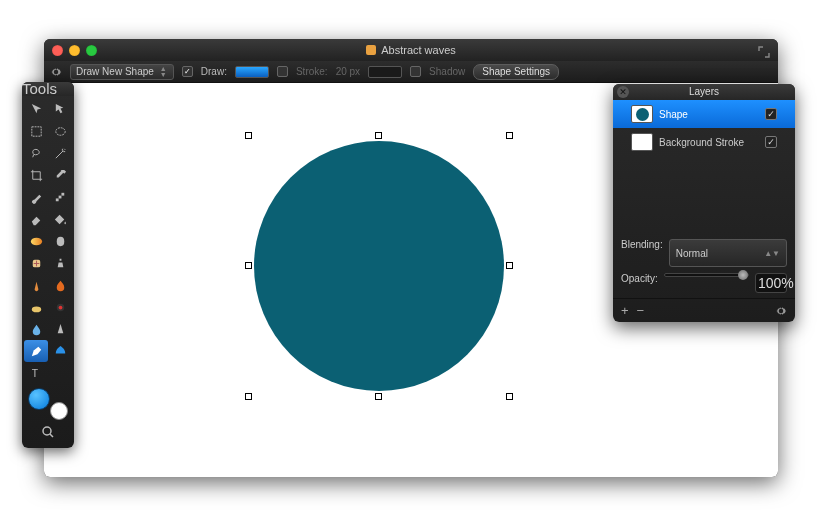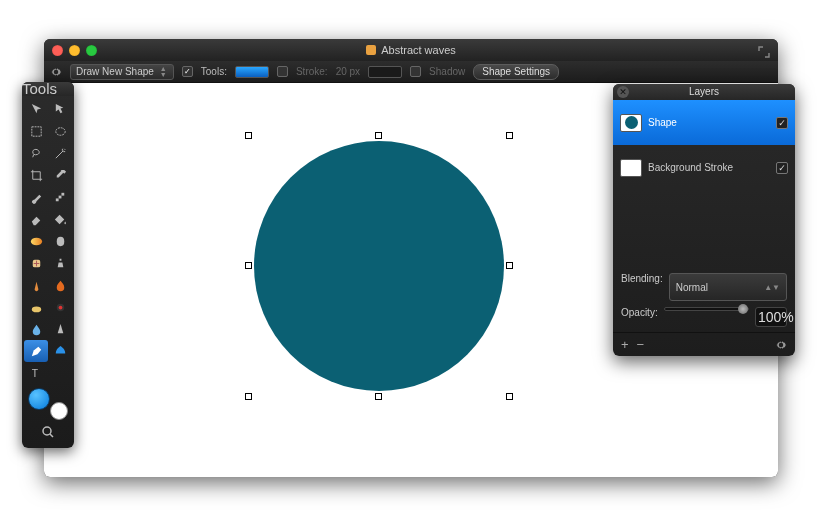--- a/index.html
+++ b/index.html
@@ -45,21 +45,21 @@
   .tool.active{background:linear-gradient(#3b8fe6,#185fb3)}
   .fgbg{position:relative;height:32px;margin:2px 4px}
   .fgbg .fg{position:absolute;left:2px;top:0;width:22px;height:22px;border-radius:50%;background:radial-gradient(circle at 35% 30%,#58c2ff,#067bdc);border:1px solid #0a3b66}
   .fgbg .bg{position:absolute;right:2px;bottom:0;width:18px;height:18px;border-radius:50%;background:#fff;border:1px solid #888}
   .zoom-tool{display:flex;justify-content:center;padding:2px 0}
 
   
   .layers-panel{position:absolute;left:613px;top:84px;width:182px;background:linear-gradient(#2a2a2a,#1d1d1d);border-radius:6px;box-shadow:0 6px 18px rgba(0,0,0,0.6);z-index:6;color:#ccc;font-size:10px}
   .lp-title{height:16px;position:relative;background:linear-gradient(#3a3a3a,#262626);border-radius:6px 6px 0 0;text-align:center;line-height:16px;font-size:10px;color:#ddd}
   .lp-close{position:absolute;left:4px;top:2px;width:12px;height:12px;border-radius:50%;background:#555;color:#111;font-size:9px;line-height:12px;text-align:center}
-  .layer-row{display:flex;align-items:center;height:45px;padding:0 7px;gap:6px}
+  .layer-row{display:flex;align-items:center;height:28px;padding:0 18px;gap:6px}
   .layer-row.sel{background:linear-gradient(#1e90ff,#0a6ad8);color:#fff}
   .thumb{width:22px;height:18px;border-radius:2px;border:1px solid #555;background:#fff;display:flex;align-items:center;justify-content:center}
   .thumb .mini{width:13px;height:13px;border-radius:50%}
   .layer-name{flex:1}
   .vis{width:12px;height:12px;border:1px solid #777;border-radius:2px;background:#222;display:flex;align-items:center;justify-content:center;color:#ddd;font-size:9px}
   .lp-gap{height:80px}
   .lp-row{display:flex;align-items:flex-start;gap:6px;padding:3px 8px}
   .sel-box2{display:flex;align-items:center;gap:4px;background:linear-gradient(#3b3b3b,#262626);border:1px solid #555;border-radius:3px;padding:13px 6px;flex:1;justify-content:space-between;height:16px}
   .slider{flex:1;height:4px;background:#111;border:1px solid #444;border-radius:3px;position:relative}
   .slider .knob{position:absolute;right:0;top:-4px;width:10px;height:10px;border-radius:50%;background:radial-gradient(#bbb,#666)}
@@ -95,21 +95,21 @@
         </svg>
     </span>
     <div class="dropdown">
       <span>Draw New Shape</span>
       <div class="stepper">
           <span>▲</span>
           <span>▼</span>
         </div>
     </div>
     <span class="check on"></span>
-    <span>Tools:</span>
+    <span>Draw:</span>
     <span class="swatch fill"></span>
     <span class="check"></span>
     <span class="muted">Stroke:</span>
     <span class="muted">20 px</span>
     <span class="swatch stroke"></span>
     <span class="check"></span>
     <span class="muted">Shadow</span>
     <span class="pillbtn">Shape Settings</span>
   </div>
 

